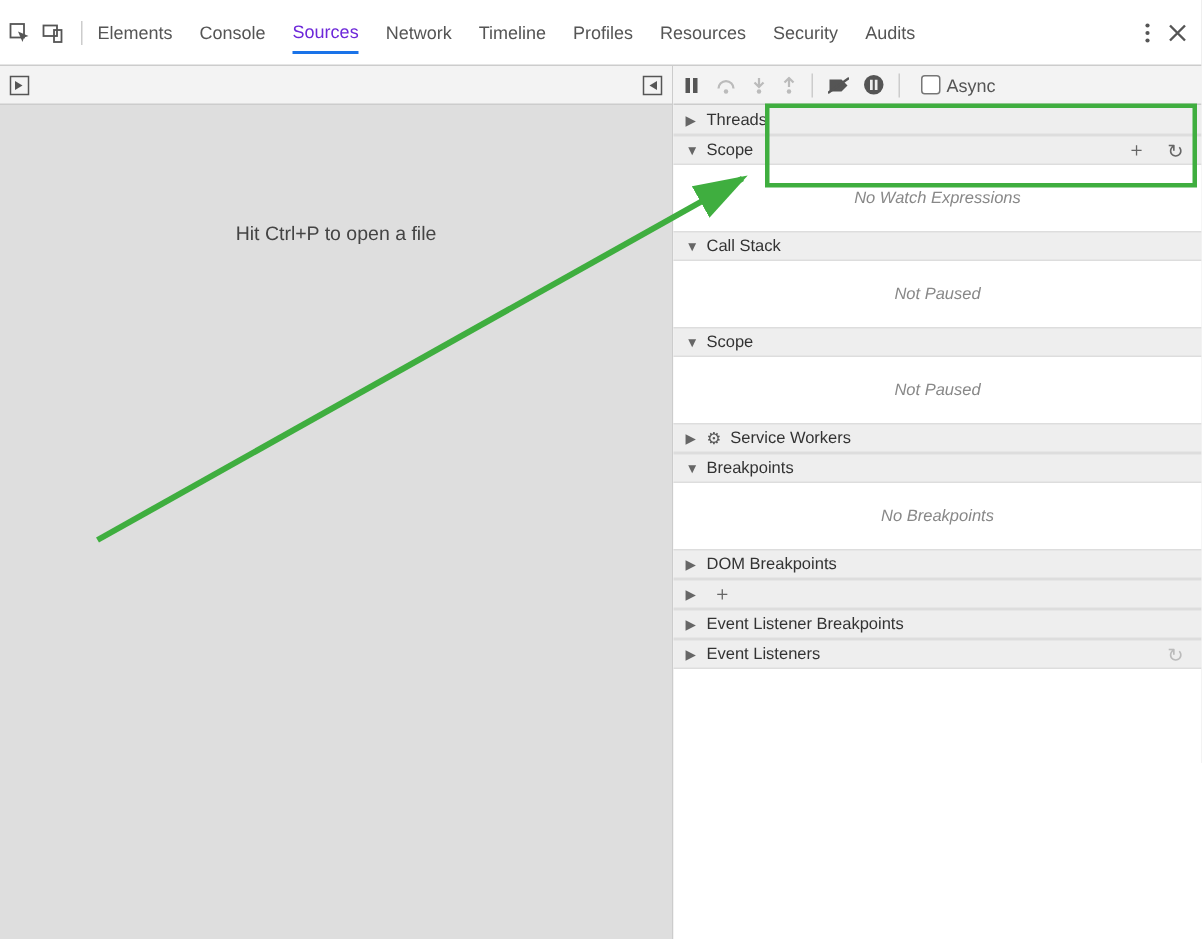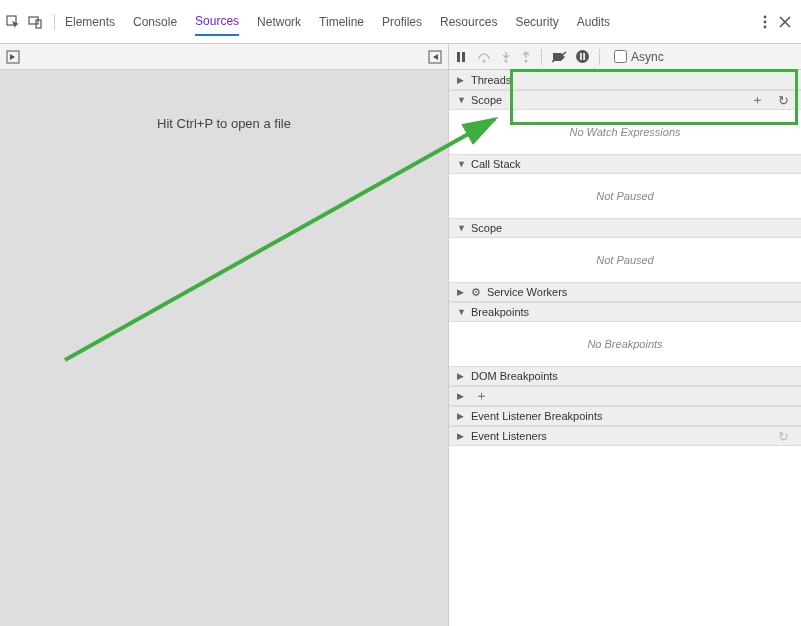--- a/index.html
+++ b/index.html
@@ -19,21 +19,21 @@
 
   
   .main { display: flex; height: 600px; }
   .editor-col { flex: 1; display: flex; flex-direction: column; border-right: 1px solid #ccc; }
   .editor-toolbar {
     display: flex; align-items: center; height: 26px; border-bottom: 1px solid #ccc;
     padding: 0 6px; background: #f3f3f3; color: #555;
   }
   .editor-toolbar .spacer { flex: 1; }
   .editor-body { flex: 1; background: #dedede; position: relative; }
-  .editor-hint { text-align: center; color: #444; font-size: 13px; padding-top: 46px; }
+  .editor-hint { text-align: center; color: #444; font-size: 13px; padding-top: 46px; margin-top: 32px; }
 
   
   .debug-col { width: 352px; display: flex; flex-direction: column; background: #fff; }
   .debug-toolbar {
     display: flex; align-items: center; height: 26px; border-bottom: 1px solid #ccc;
     padding: 0 6px; gap: 10px; color: #555; background: #f3f3f3;
   }
   .debug-toolbar .tsep { width: 1px; height: 16px; background: #ccc; }
   .debug-toolbar .disabled { color: #bbb; }
   .debug-toolbar .deact-circle {

